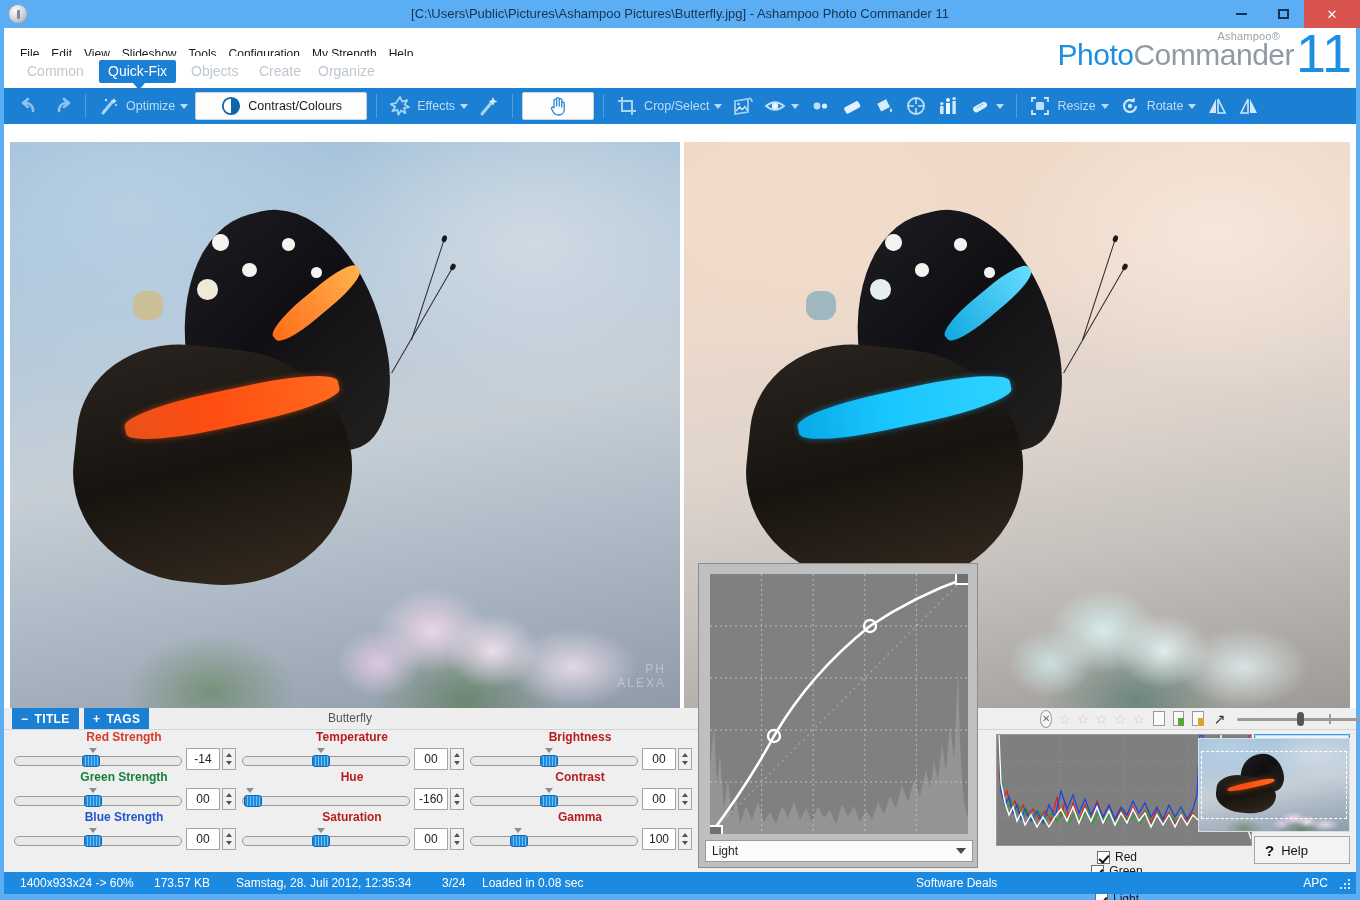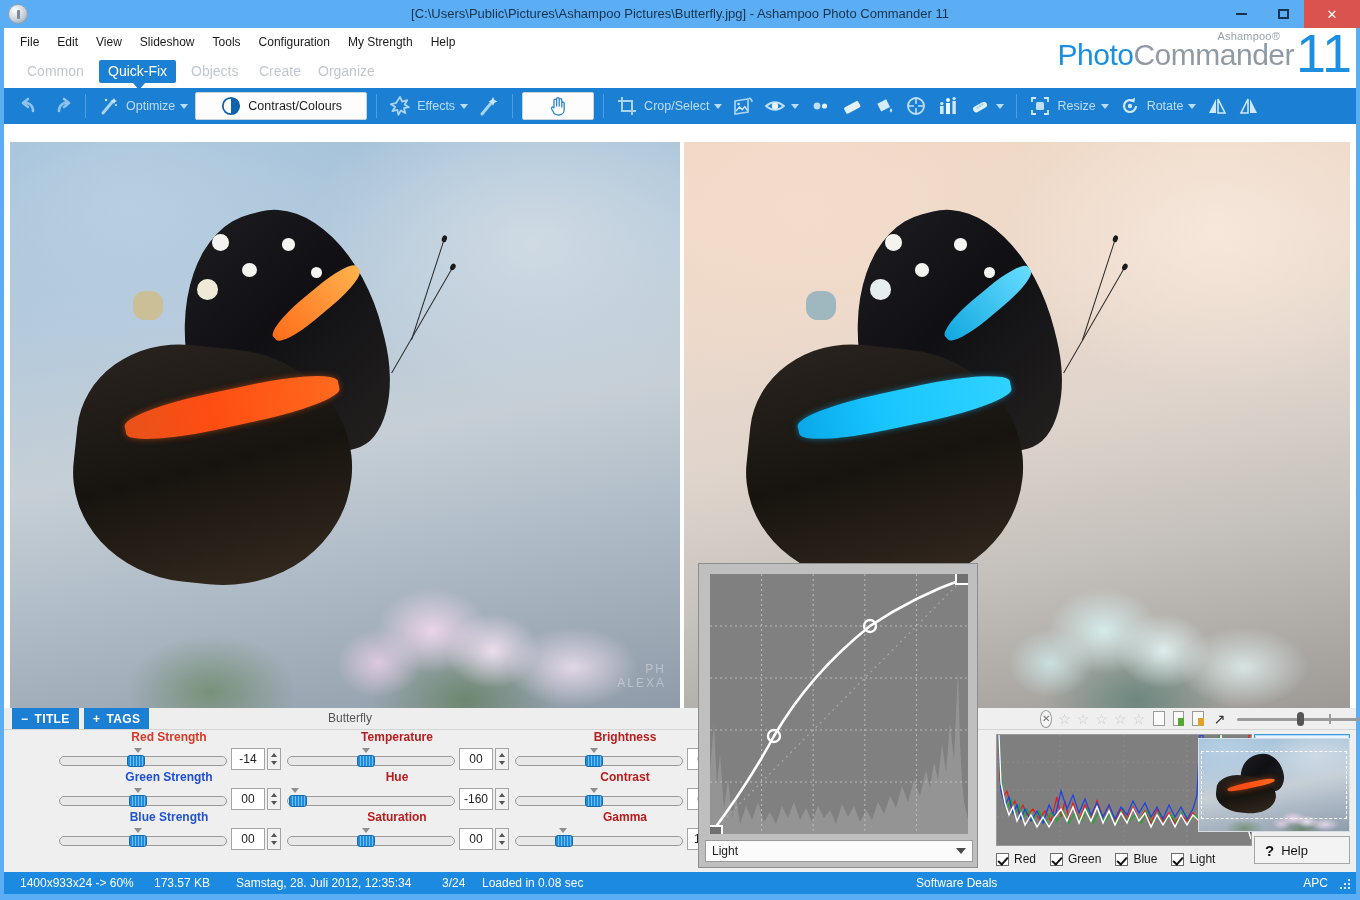--- a/index.html
+++ b/index.html
@@ -22,21 +22,21 @@
     text-align:center;color:#16334f;font-size:13px;white-space:nowrap;}
   .winbtns{position:absolute;right:0;top:0;height:28px;display:flex;}
   .winbtn{width:42px;height:28px;display:flex;align-items:center;justify-content:center;
     color:#16334f;font-size:13px;cursor:default;}
   .winbtn.close{width:56px;background:#d9534f;color:#fff;}
   .winbtn .min-glyph{display:block;width:11px;height:2px;background:#16334f;}
   .winbtn .max-glyph{display:block;width:11px;height:10px;border:2px solid #16334f;box-sizing:border-box;}
 
   
   .menubar{position:absolute;left:4px;top:28px;width:1352px;height:28px;background:#fff;}
-  .menu-items{position:absolute;left:14px;top:0;height:28px;display:flex;align-items:center;gap:14px;}
+  .menu-items{position:absolute;left:14px;top:12px;height:28px;display:flex;align-items:center;gap:8px;}
   .menu-item{color:#1a1a1a;font-size:12px;padding:2px 2px;cursor:default;}
   .logo{position:absolute;right:8px;top:30px;height:54px;width:300px;text-align:right;user-select:none;}
   .logo .sup{position:absolute;right:72px;top:0px;font-size:11px;color:#9aa3ac;letter-spacing:.2px;}
   .logo .main{position:absolute;right:58px;top:8px;font-size:30px;letter-spacing:-0.5px;white-space:nowrap;}
   .logo .main .blue{color:#1d8fe0;}
   .logo .main .grey{color:#8f9aa4;}
   .logo .eleven{position:absolute;right:0px;top:-4px;font-size:54px;color:#1d8fe0;line-height:54px;font-weight:400;}
 
   
   .tabsrow{position:absolute;left:4px;top:56px;width:1352px;height:32px;background:#fff;}
@@ -126,26 +126,26 @@
 
   
   .bottom{position:absolute;left:4px;top:708px;width:1352px;height:164px;background:#efefef;}
   .titletags{position:absolute;left:0;top:0;width:692px;height:22px;background:#eeeeee;border-bottom:1px solid #d5d5d5;box-sizing:border-box;}
   .tt-chip{position:absolute;top:0;height:21px;display:flex;align-items:center;gap:6px;background:#1b7fd4;color:#fff;
       font-size:12px;font-weight:bold;padding:0 9px;letter-spacing:.4px;cursor:default;}
   .tt-chip.a{left:8px;}
   .tt-chip.b{left:80px;}
   .tt-name{position:absolute;left:0;right:0;top:0;height:21px;line-height:21px;text-align:center;color:#555;font-size:12px;}
 
-  .sliders{position:absolute;left:0;top:22px;width:692px;height:120px;margin-left:45px;}
+  .sliders{position:absolute;left:0;top:22px;width:692px;height:120px;}
   .col{position:absolute;top:0;width:228px;}
   .col.c1{left:6px;} .col.c2{left:234px;} .col.c3{left:462px;}
   .srow{position:relative;height:40px;}
   .slabel{position:absolute;left:0;right:0;top:0;height:15px;line-height:15px;text-align:center;font-size:12px;font-weight:bold;}
-  .slabel.red{color:#d63a2a;} .slabel.green{color:#1d4ed8;} .slabel.blue{color:#2255cc;} .slabel.dark{color:#b91c1c;text-align:center;}
+  .slabel.red{color:#d63a2a;} .slabel.green{color:#15803d;} .slabel.blue{color:#2255cc;} .slabel.dark{color:#b91c1c;text-align:center;}
   .track-wrap{position:absolute;left:4px;top:20px;width:168px;height:18px;}
   .track{position:absolute;left:0;top:6px;width:168px;height:10px;border:1px solid #9a9a9a;border-radius:6px;background:#e8e8e8;box-sizing:border-box;}
   .tick{position:absolute;top:-2px;width:0;height:0;border-left:4px solid transparent;border-right:4px solid transparent;border-top:5px solid #8e8e8e;}
   .knob{position:absolute;top:5px;width:18px;height:12px;border-radius:3px;
      background:repeating-linear-gradient(90deg,#1f8ae0 0 2px,#6cc0f2 2px 3px);border:1px solid #1668ad;box-sizing:border-box;}
   .numbox{position:absolute;left:176px;top:18px;width:34px;height:22px;border:1px solid #a4a4a4;background:#fff;box-sizing:border-box;
      text-align:center;line-height:20px;font-size:12px;color:#222;}
   .spin{position:absolute;left:212px;top:18px;width:14px;height:22px;border:1px solid #a4a4a4;background:#f2f2f2;box-sizing:border-box;}
   .spin .up,.spin .dn{position:absolute;left:3px;width:0;height:0;border-left:3px solid transparent;border-right:3px solid transparent;}
   .spin .up{top:4px;border-bottom:4px solid #555;}
@@ -161,21 +161,21 @@
   .rb-arrow{margin-left:10px;color:#333;font-size:14px;transform:rotate(0deg);}
   .zoomslider{margin-left:12px;position:relative;width:186px;height:14px;}
   .zoomslider .zt{position:absolute;left:0;top:6px;width:186px;height:3px;background:#9b9b9b;border-radius:2px;}
   .zoomslider .zm{position:absolute;left:92px;top:2px;width:2px;height:10px;background:#9b9b9b;}
   .zoomslider .zk{position:absolute;left:60px;top:0px;width:7px;height:14px;border-radius:4px;background:#555;}
 
   
   .histwrap{position:absolute;left:694px;top:24px;width:556px;height:134px;}
   .hist{position:absolute;left:298px;top:2px;width:256px;height:112px;background:#7f7f7f;border:1px solid #9a9a9a;box-sizing:border-box;}
   .hist svg{display:block;}
-  .chks{position:absolute;left:298px;top:118px;width:256px;height:18px;display:flex;align-items:center;}
+  .chks{position:absolute;left:298px;top:118px;width:256px;height:18px;display:flex;align-items:center;flex-direction:column;}
   .chk{display:flex;align-items:center;margin-right:14px;font-size:12px;color:#1a1a1a;}
   .chkbox{width:13px;height:13px;border:1px solid #6d6d6d;background:#fff;margin-right:5px;position:relative;box-sizing:border-box;}
   .chkbox:after{content:"";position:absolute;left:3px;top:1px;width:4px;height:8px;border:solid #111;border-width:0 2px 2px 0;transform:rotate(42deg);}
 
   
   .actions{position:absolute;right:6px;top:26px;width:96px;}
   .abtn{width:96px;height:28px;background:#f3f3f3;border:1px solid #a6a6a6;box-sizing:border-box;display:flex;align-items:center;
      padding-left:10px;gap:7px;font-size:13px;color:#111;margin-bottom:6px;cursor:default;}
   .abtn.focus{background:#eaf4fd;border:1px solid #3c9ae0;box-shadow:0 0 0 1px #b7dcf7 inset;}
   .iconrow{display:flex;gap:5px;margin-bottom:6px;}

